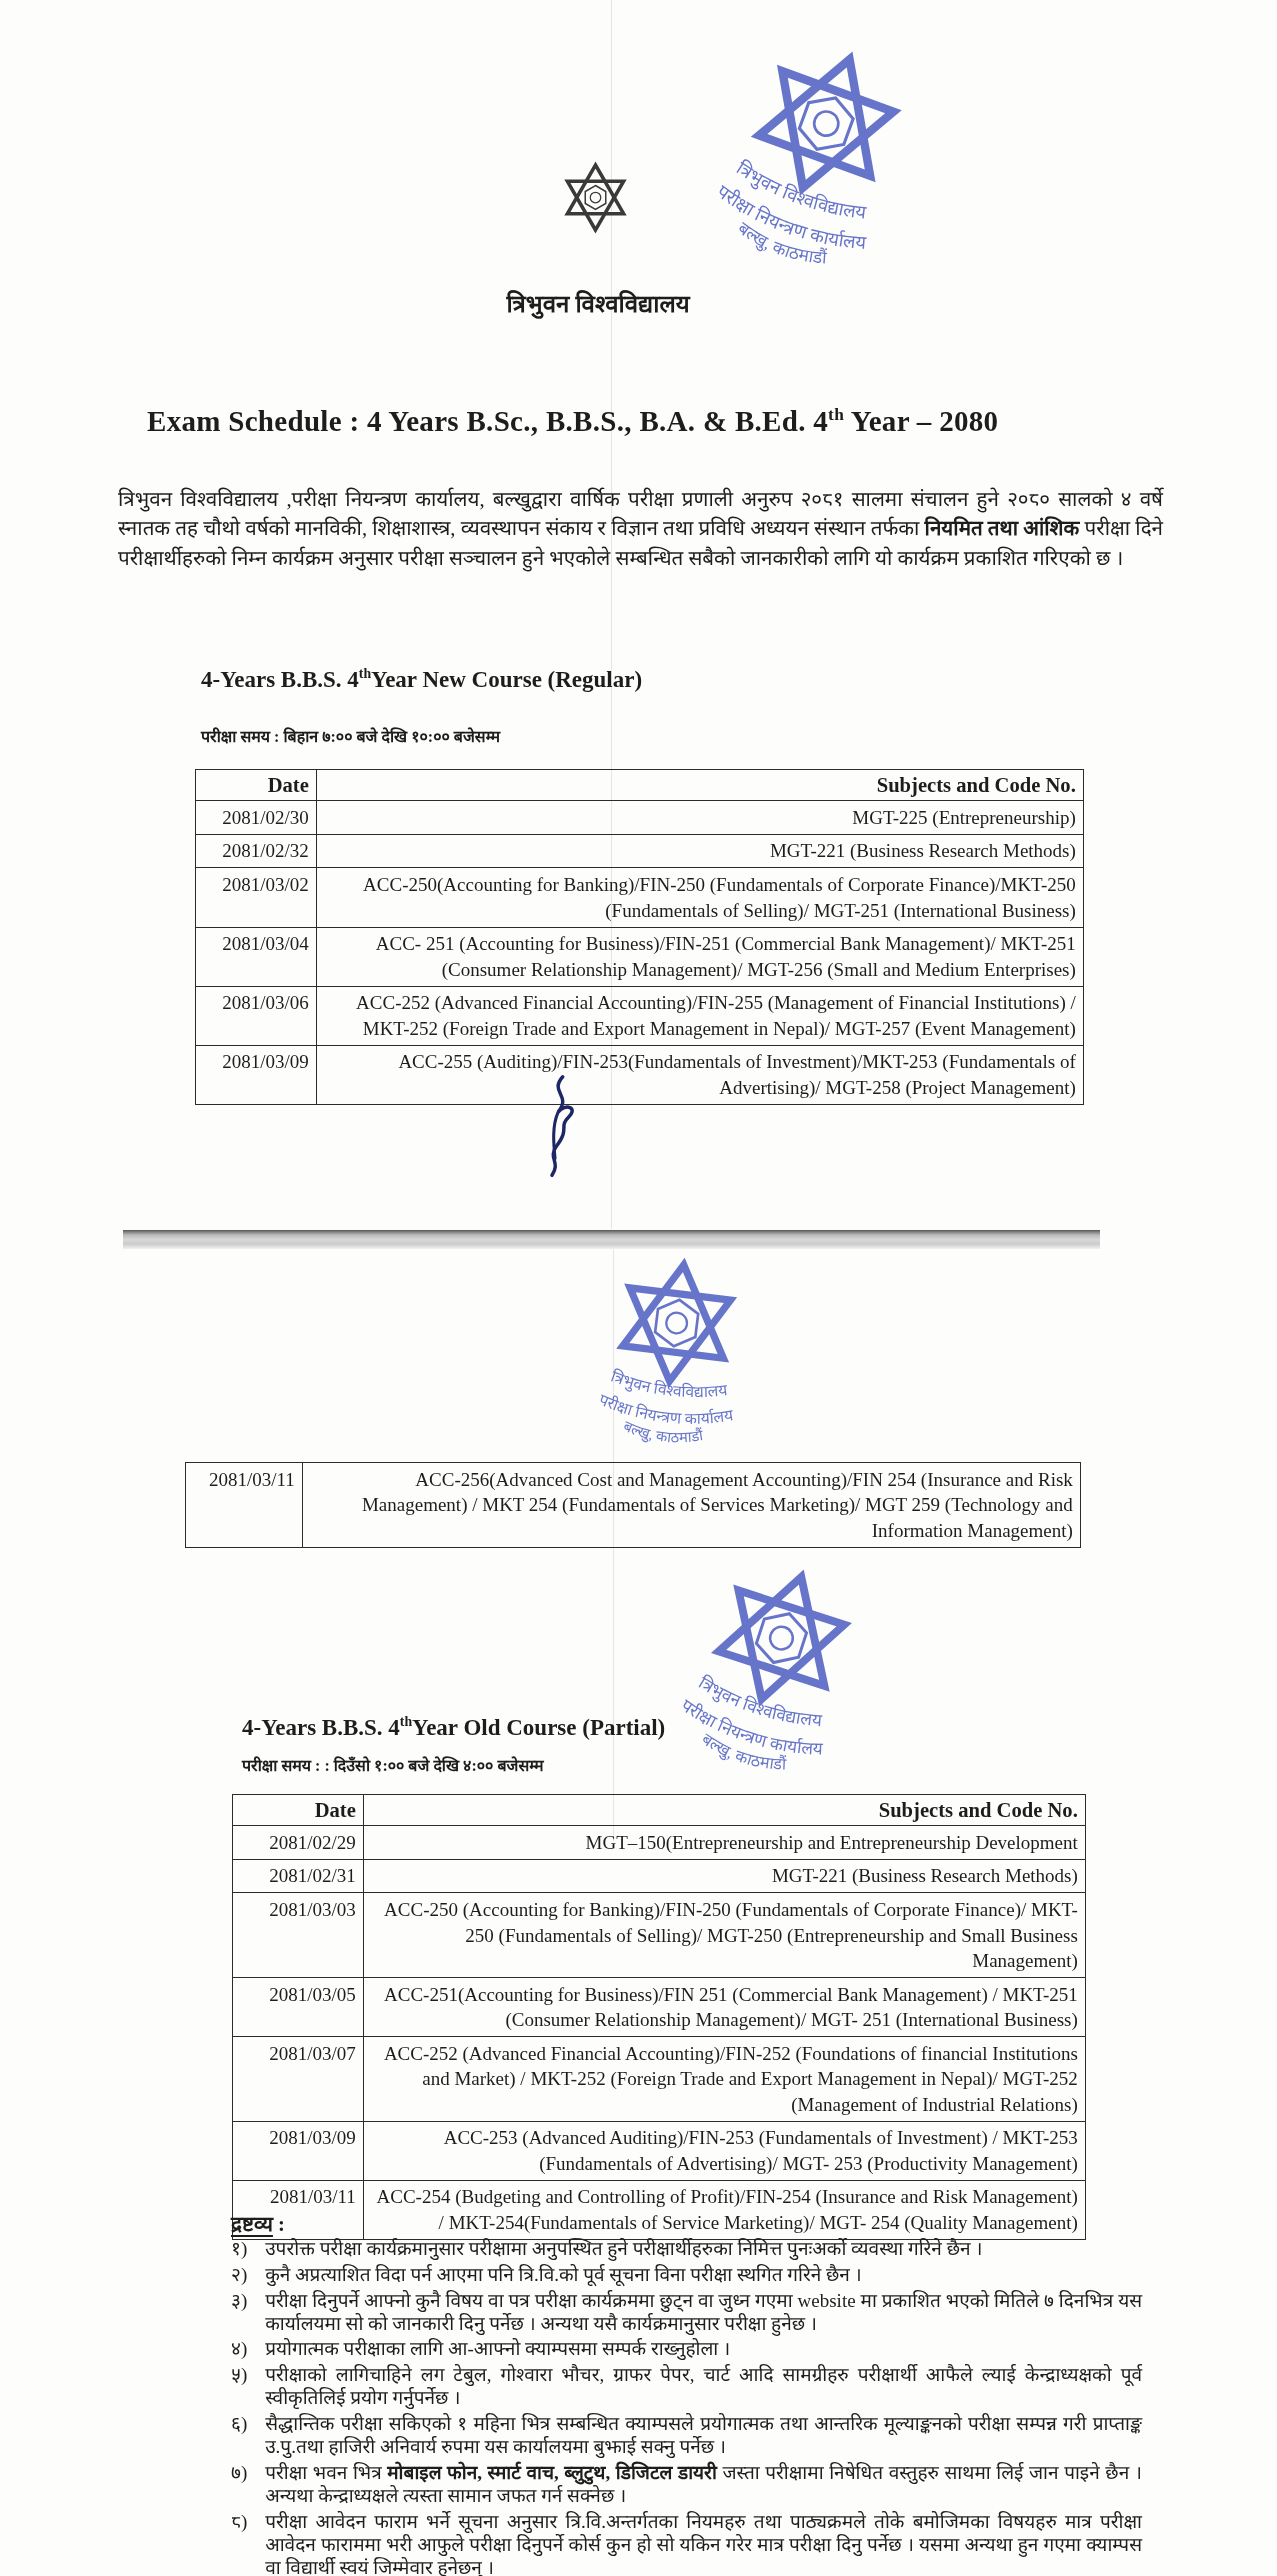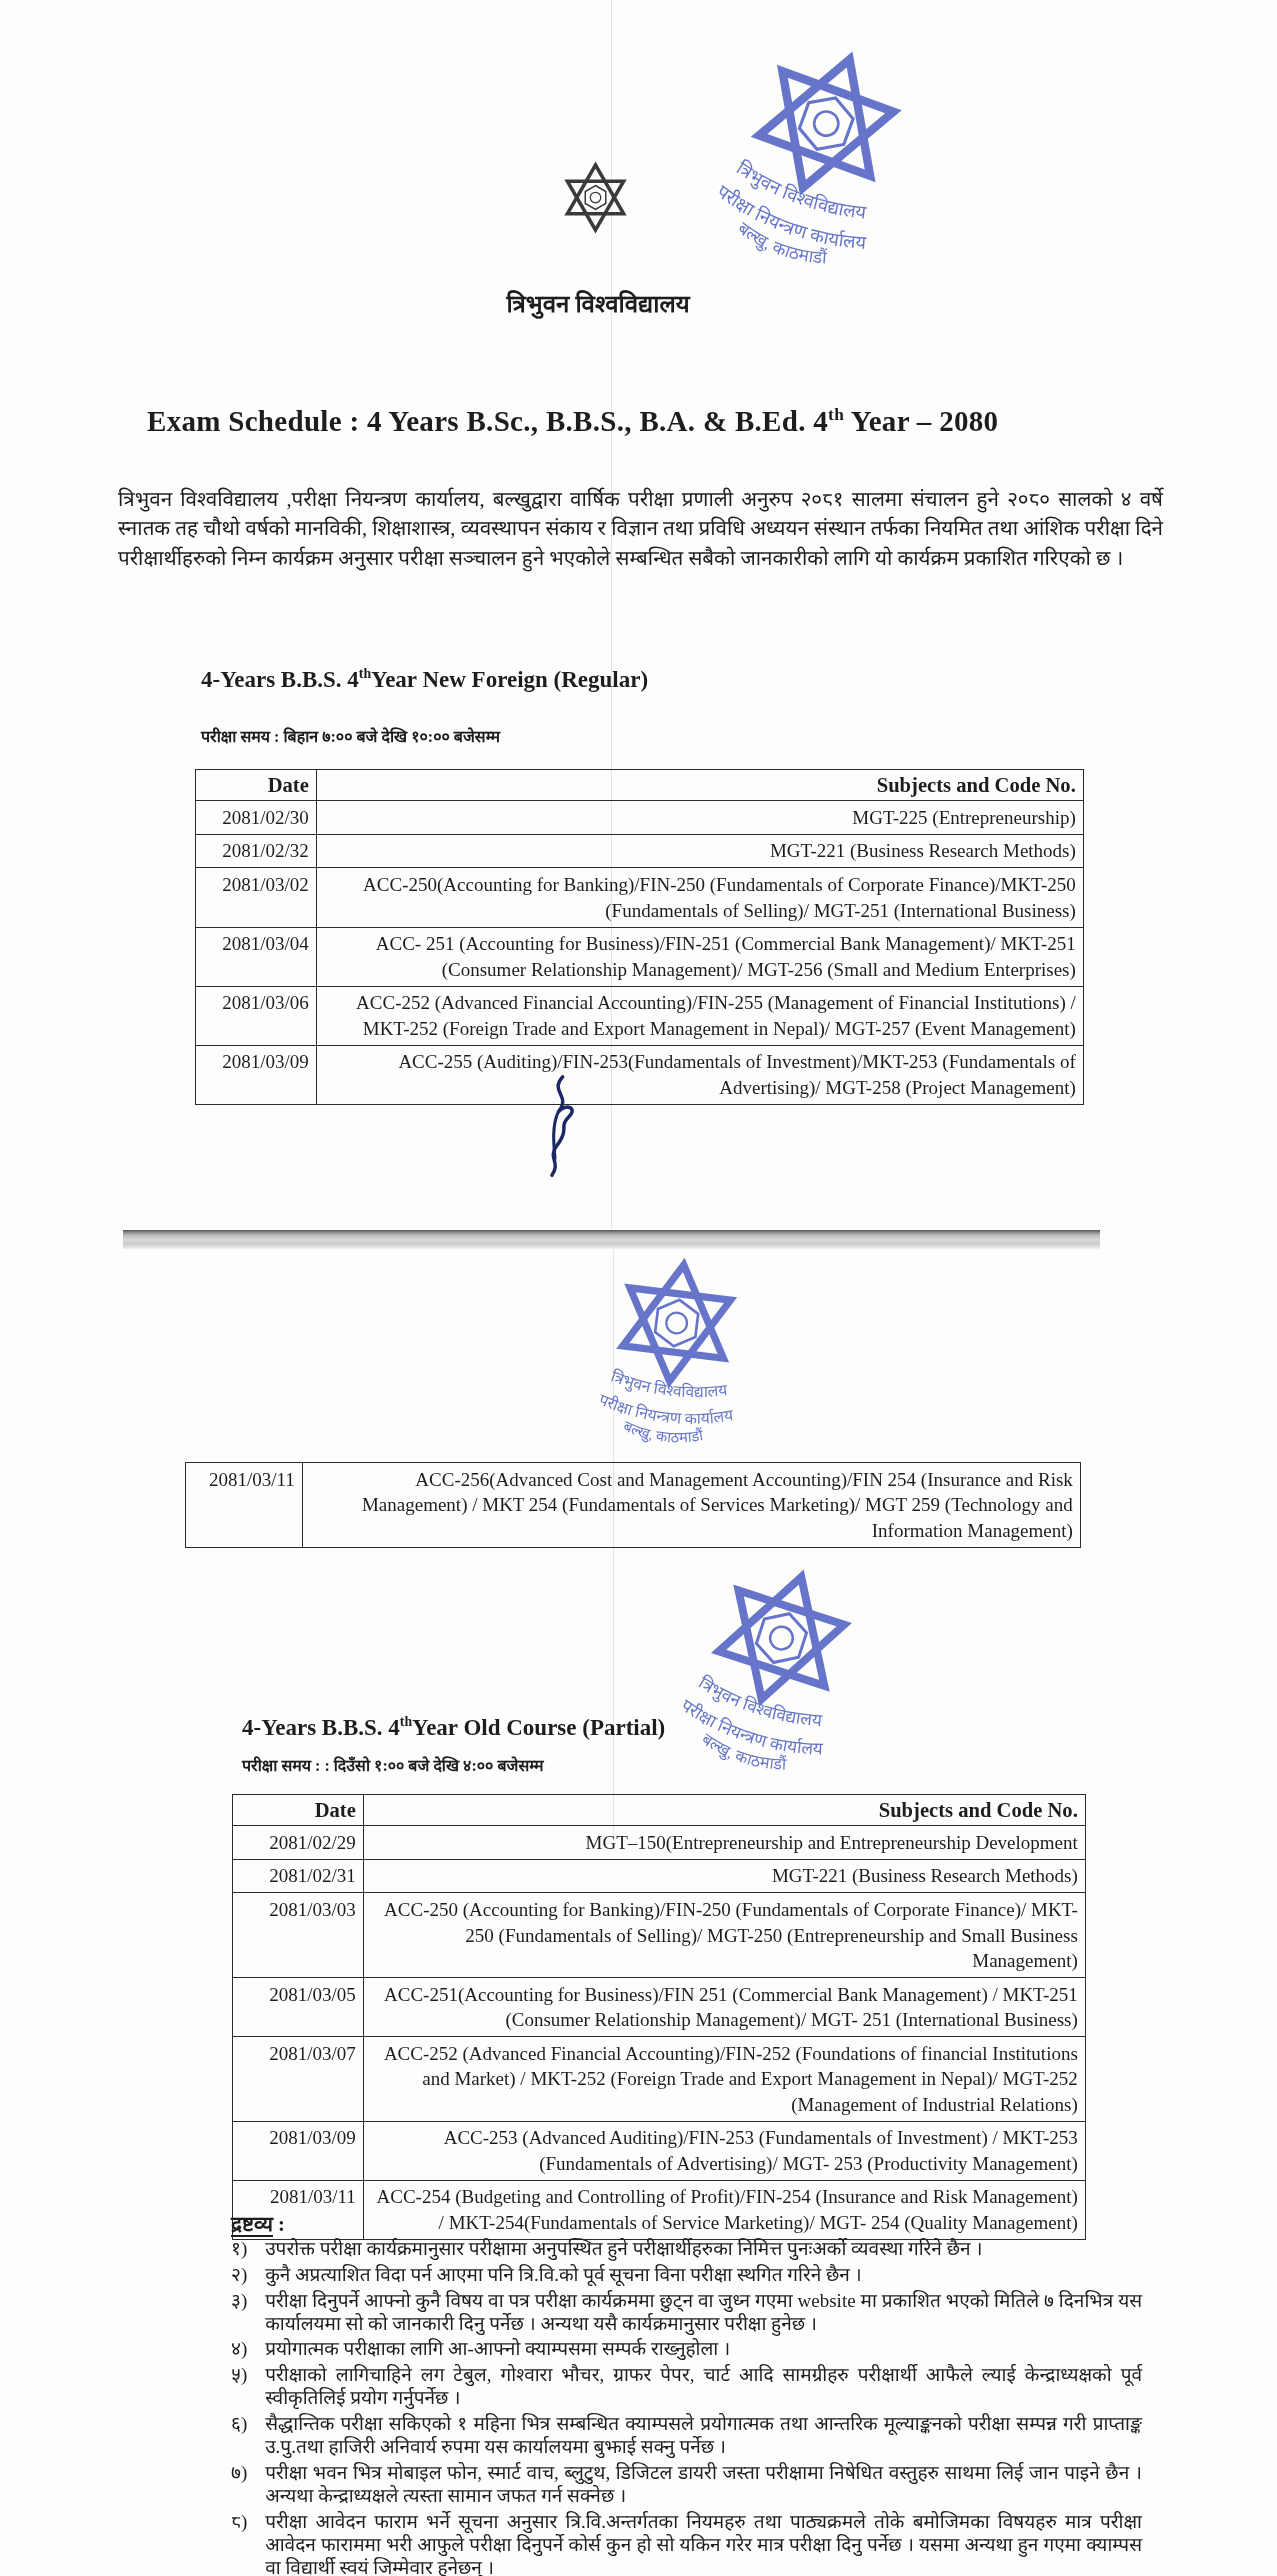--- a/index.html
+++ b/index.html
@@ -8,21 +8,21 @@
   .abs{position:absolute;}
   .nep{font-family:"Liberation Serif","DejaVu Sans",sans-serif;}
   .fold{width:1px;background:rgba(175,175,190,.30);}
   .uni-name{left:392px;top:286px;width:412px;text-align:center;font-size:24px;font-weight:bold;}
   .office-name{left:361px;top:336px;width:474px;text-align:center;font-size:27px;font-weight:bold;}
   .doc-title{left:147px;top:405px;width:979px;font-size:29px;font-weight:bold;letter-spacing:0.3px;}
   .intro{left:118px;top:485px;width:1045px;font-size:20.6px;line-height:1.43;text-align:justify;}
   .sec-heading{font-size:23px;font-weight:bold;}
   .time-line{font-size:16px;font-weight:600;}
   sup{font-size:.6em;vertical-align:super;line-height:0;}
-  .seg-bold{font-weight:normal;}
+  .seg-bold{font-weight:bold;}
   .seg-underline{text-decoration:underline;text-underline-offset:3.6px;}
   table.schedule{border-collapse:collapse;background:transparent;}
   table.schedule th{font-size:20.6px;font-weight:bold;}
   table.schedule th,table.schedule td{border:1px solid #2b2b2b;padding:3.6px 7.2px;text-align:right;vertical-align:top;}
   table.schedule td{font-size:19px;line-height:1.34;}
   .t1{width:889px;} .t1 .col-date{width:121px;}
   .t2{width:896px;} .t2 .col-date{width:117px;}
   .t3{width:854px;} .t3 .col-date{width:131px;}
   .divider{left:123px;top:1230px;width:977px;height:17.5px;
            background:linear-gradient(180deg,#6f6f6f 0%,#b9b9b9 22%,#d8d8d8 48%,#cccccc 72%,#f1f1f1 100%);
@@ -61,21 +61,21 @@
     <text font-size="35" fill="#4557c0" class="nep"><textPath href="#s1b" startOffset="50%" text-anchor="middle">परीक्षा नियन्त्रण कार्यालय</textPath></text>
     <text font-size="33" fill="#4557c0" class="nep"><textPath href="#s1c" startOffset="50%" text-anchor="middle">बल्खु, काठमाडौं</textPath></text>
   </svg>
 
   <div class="abs uni-name nep">त्रिभुवन विश्वविद्यालय</div>
 
   <div class="abs doc-title"><span>Exam Schedule : 4 Years B.Sc.,  B.B.S., B.A.  &amp; B.Ed. 4</span><sup>th</sup><span> Year – 2080</span></div>
 
   <div class="abs intro nep"><span>त्रिभुवन विश्वविद्यालय ,परीक्षा नियन्त्रण कार्यालय, बल्खुद्वारा वार्षिक परीक्षा प्रणाली अनुरुप २०८१ सालमा संचालन हुने २०८० सालको ४ वर्षे स्नातक तह चौथो वर्षको मानविकी, शिक्षाशास्त्र, व्यवस्थापन संकाय र विज्ञान तथा प्रविधि अध्ययन संस्थान तर्फका </span><span class="seg-bold">नियमित तथा आंशिक</span><span> परीक्षा दिने परीक्षार्थीहरुको निम्न कार्यक्रम अनुसार परीक्षा सञ्चालन हुने भएकोले सम्बन्धित सबैको जानकारीको लागि यो कार्यक्रम प्रकाशित गरिएको छ ।</span></div>
 
-  <div class="abs sec-heading" style="left:201px;top:667px;"><span>4-Years B.B.S. 4</span><sup>th</sup><span>Year New Foreign (Regular)</span></div>
+  <div class="abs sec-heading" style="left:201px;top:667px;"><span>4-Years B.B.S. 4</span><sup>th</sup><span>Year New Course (Regular)</span></div>
   <div class="abs time-line nep" style="left:201px;top:725px;">परीक्षा समय : बिहान ७:०० बजे देखि १०:०० बजेसम्म</div>
 
   <table class="abs schedule t1" style="left:195px;top:769px;">
     <colgroup>
         <col class="col-date">
         <col>
       </colgroup>
     <thead>
       <tr>
         <th>Date</th>

